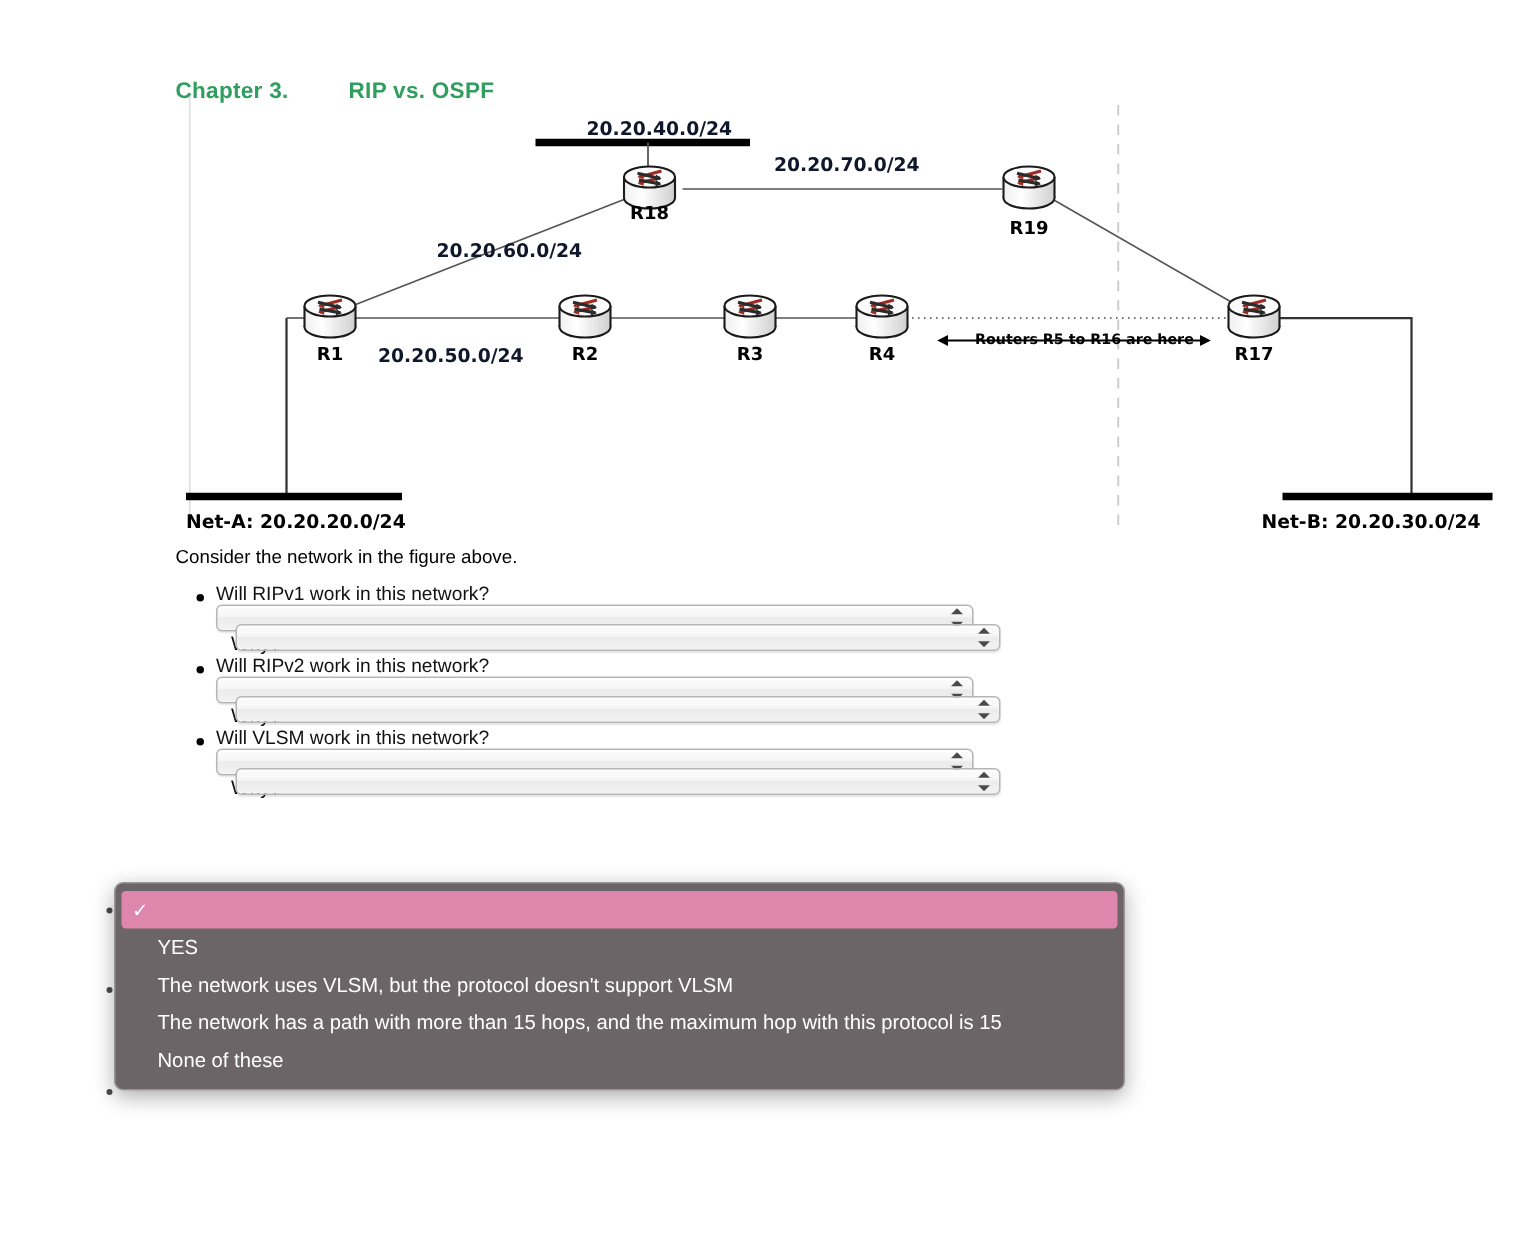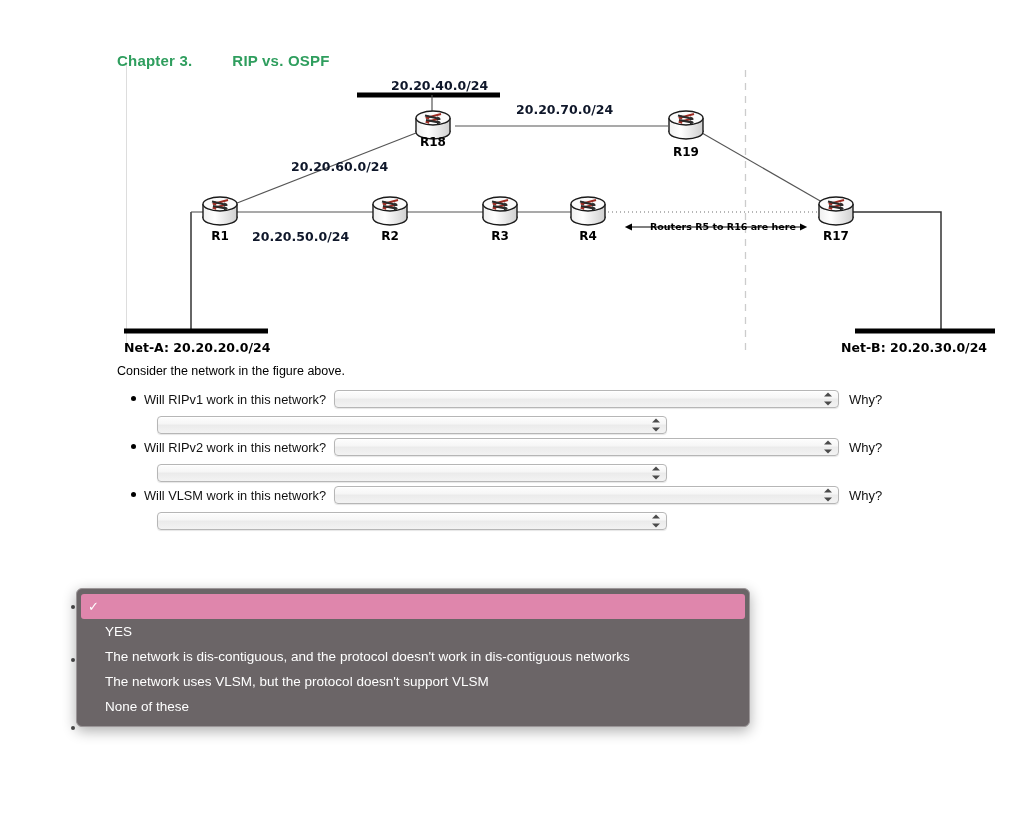--- a/index.html
+++ b/index.html
@@ -64,24 +64,25 @@
   
   .consider{
     position:absolute;left:117px;top:364px;
     font-size:12.5px;color:#000;
   }
 
   
   .qlist{position:absolute;left:117px;top:388px;width:900px;}
   .qrow{position:relative;height:48px;}
   .qline{
-    display:flex;align-items:center;
+    display:flex;align-items:flex-start;
     height:22px;
     padding-left:27px;
     position:relative;
+    flex-direction:column;
   }
   .bullet{
     position:absolute;left:14px;top:8px;
     width:5px;height:5px;border-radius:50%;
     background:#000;
   }
   .qtext{
     font-size:12.8px;color:#111;
     white-space:nowrap;
     margin-right:8px;
@@ -329,23 +330,23 @@
 
   <div class="menu">
     <div class="menu-item selected blank">
       <span class="check">✓</span>
       <span></span>
     </div>
     <div class="menu-item">
       <span>YES</span>
     </div>
     <div class="menu-item">
-      <span>The network is dis-contiguous, and the protocol doesn't work in dis-contiguous networks</span>
+      <span>The network uses VLSM, but the protocol doesn't support VLSM</span>
     </div>
     <div class="menu-item">
-      <span>The network uses VLSM, but the protocol doesn't support VLSM</span>
+      <span>The network has a path with more than 15 hops, and the maximum hop with this protocol is 15</span>
     </div>
     <div class="menu-item">
       <span>None of these</span>
     </div>
   </div>
 
 </div>
 
 </body></html>

